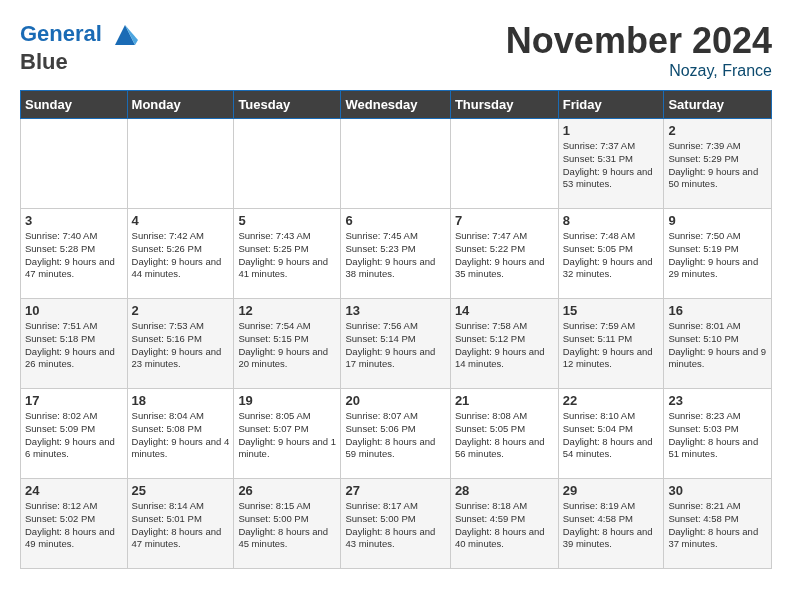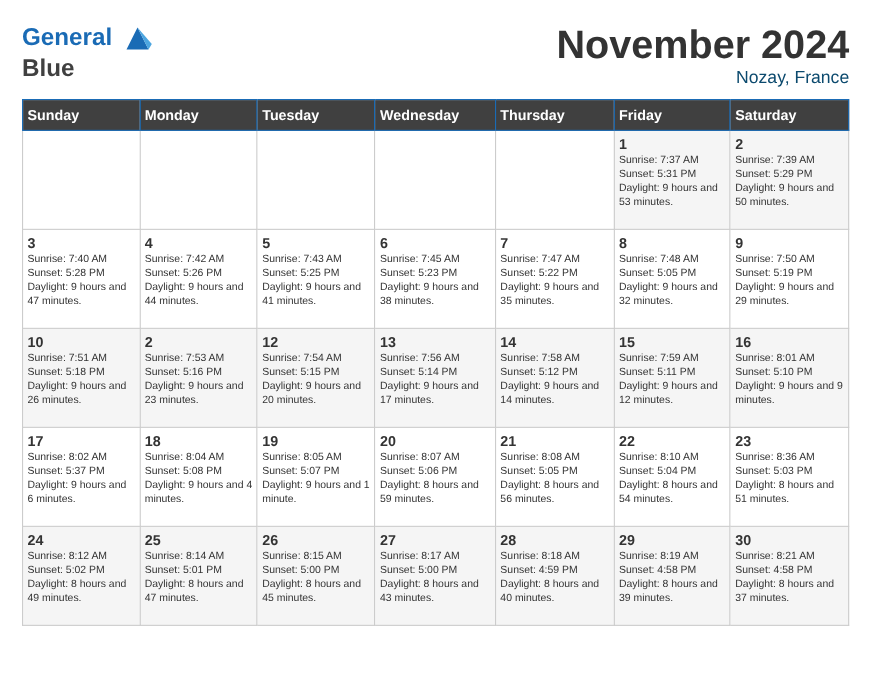--- a/index.html
+++ b/index.html
@@ -242,21 +242,21 @@
           <div class="day-info">Sunrise: 8:01 AM
 Sunset: 5:10 PM
 Daylight: 9 hours
 and 9 minutes.</div>
         </td>
       </tr>
       <tr>
         <td>
           <span class="day-number">17</span>
           <div class="day-info">Sunrise: 8:02 AM
-Sunset: 5:37 PM
+Sunset: 5:09 PM
 Daylight: 9 hours
 and 6 minutes.</div>
         </td>
         <td>
           <span class="day-number">18</span>
           <div class="day-info">Sunrise: 8:04 AM
 Sunset: 5:08 PM
 Daylight: 9 hours
 and 4 minutes.</div>
         </td>
@@ -283,21 +283,21 @@
         </td>
         <td>
           <span class="day-number">22</span>
           <div class="day-info">Sunrise: 8:10 AM
 Sunset: 5:04 PM
 Daylight: 8 hours
 and 54 minutes.</div>
         </td>
         <td>
           <span class="day-number">23</span>
-          <div class="day-info">Sunrise: 8:36 AM
+          <div class="day-info">Sunrise: 8:23 AM
 Sunset: 5:03 PM
 Daylight: 8 hours
 and 51 minutes.</div>
         </td>
       </tr>
       <tr>
         <td>
           <span class="day-number">24</span>
           <div class="day-info">Sunrise: 8:12 AM
 Sunset: 5:02 PM

